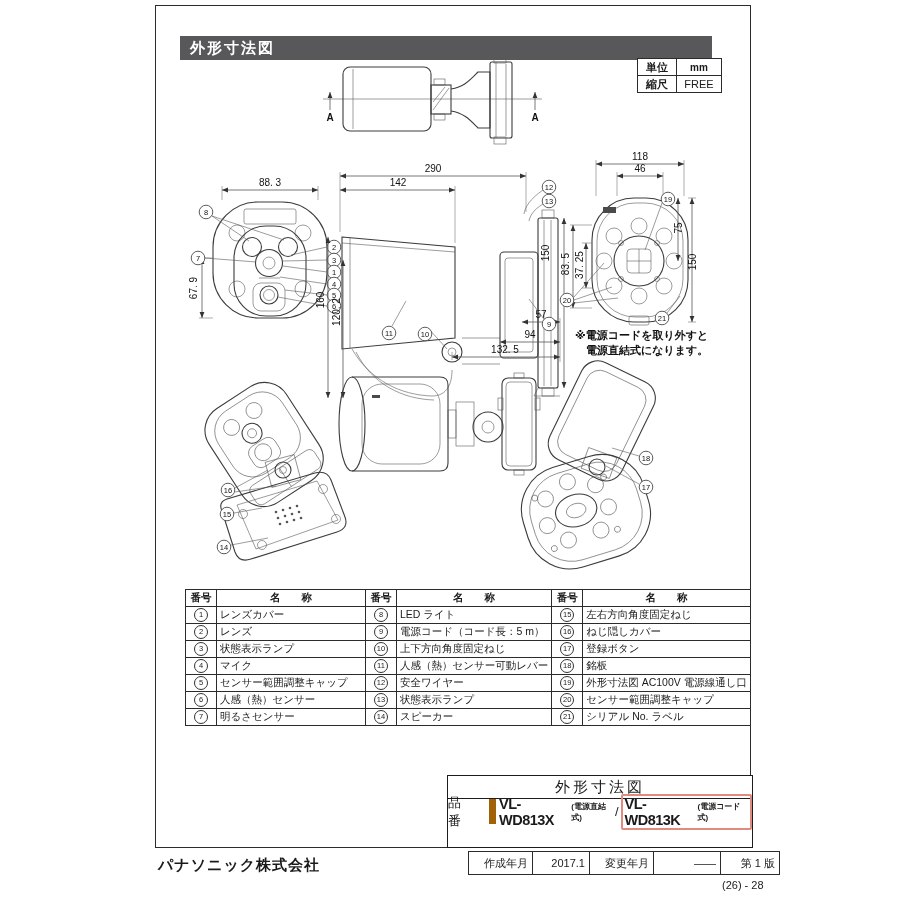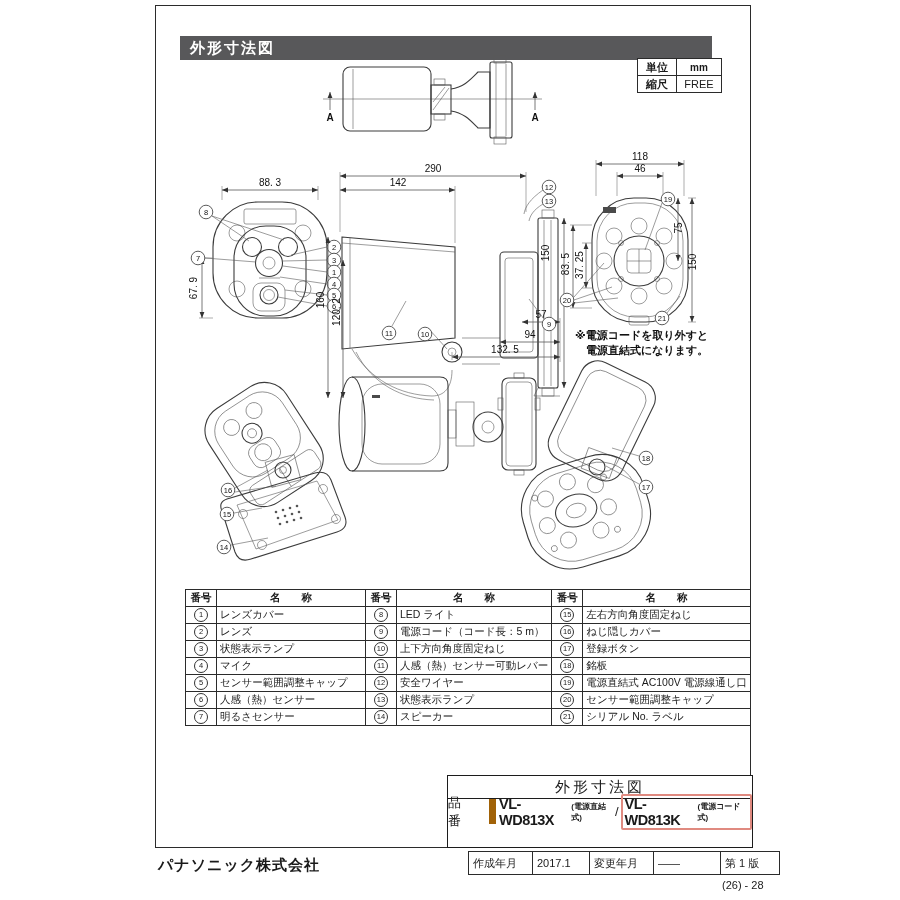--- a/index.html
+++ b/index.html
@@ -52,21 +52,21 @@
   .tlab{width:48px;border-right:7px solid #a16207;display:flex;align-items:center;justify-content:center;
         font-size:13px;letter-spacing:4px;flex:none;box-sizing:border-box;}
   .tval{flex:1;display:flex;align-items:center;padding-left:3px;box-sizing:border-box;}
   .model{font-size:14.5px;font-weight:bold;letter-spacing:-0.5px;}
   .modsub{font-size:8px;font-weight:600;}
   .slash{font-size:13px;margin:0 1px;}
   .redbox{display:inline-flex;align-items:center;border:2px solid #e08a80;border-radius:2px;padding:0 2px;margin-left:1px;}
   #pname{font-size:13.5px;font-weight:600;letter-spacing:0.5px;}
   
   #ftable{left:468px;top:851px;border-collapse:collapse;background:#fff;}
-  #ftable td{border:1.2px solid #2b2b2b;height:22px;text-align:left;font-size:11px;padding:0 4px;}
+  #ftable td{border:1.2px solid #2b2b2b;height:22px;text-align:right;font-size:11px;padding:0 4px;}
   #company{left:158px;top:856px;font-size:15px;font-weight:600;letter-spacing:1px;}
   #pageref{left:690px;top:879px;font-size:11px;margin-left:32px;}
 </style>
 </head>
 <body>
 
 <div id="frame" class="abs"></div>
 
 <div id="hbar" class="abs">外形寸法図</div>
 
@@ -467,21 +467,21 @@
     <td>人感（熱）センサー可動レバー</td>
     <td class="num"><span class="cnum">18</span></td>
     <td>銘板</td>
   </tr>
   <tr>
     <td class="num"><span class="cnum">5</span></td>
     <td>センサー範囲調整キャップ</td>
     <td class="num"><span class="cnum">12</span></td>
     <td>安全ワイヤー</td>
     <td class="num"><span class="cnum">19</span></td>
-    <td>電源直結式 AC100V 電源線通し口</td>
+    <td>外形寸法図 AC100V 電源線通し口</td>
   </tr>
   <tr>
     <td class="num"><span class="cnum">6</span></td>
     <td>人感（熱）センサー</td>
     <td class="num"><span class="cnum">13</span></td>
     <td>状態表示ランプ</td>
     <td class="num"><span class="cnum">20</span></td>
     <td>センサー範囲調整キャップ</td>
   </tr>
   <tr>

